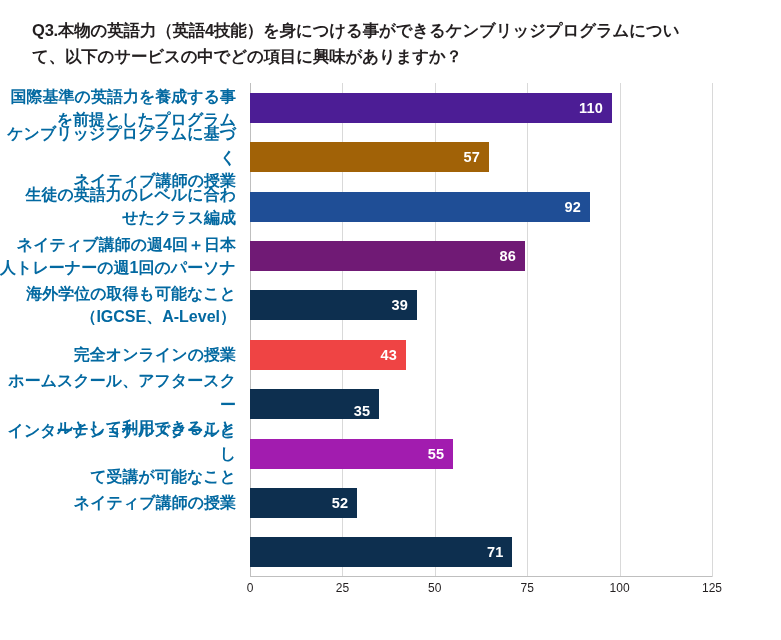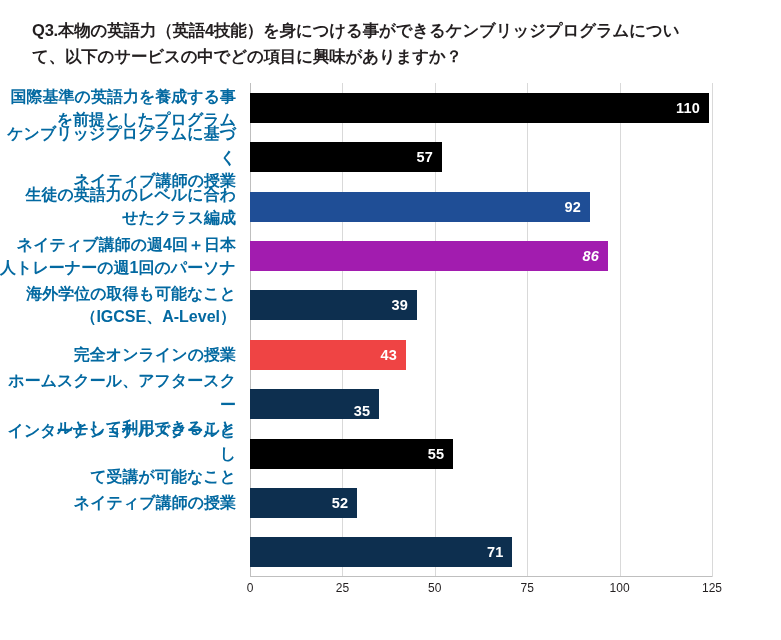--- a/index.html
+++ b/index.html
@@ -147,56 +147,56 @@
           <div class="gridline axis0" style="left: 0px;"></div>
           <div class="gridline" style="left: 92.4px;"></div>
           <div class="gridline" style="left: 184.8px;"></div>
           <div class="gridline" style="left: 277.2px;"></div>
           <div class="gridline" style="left: 369.6px;"></div>
           <div class="gridline" style="left: 462px;"></div>
         </div>
       <div class="baseline"></div>
       <div class="rows" id="rows">
           <div class="row" style="top: 9.7px; height: 30px;">
-            <div class="bar" style="width: 459px; background: #000000;">
+            <div class="bar" style="width: 362px; background: #4c1d95;">
               <span class="val">110</span>
             </div>
           </div>
           <div class="row" style="top: 59.1px; height: 30px;">
-            <div class="bar" style="width: 192px; background: #000000;">
+            <div class="bar" style="width: 239px; background: #a16207;">
               <span class="val">57</span>
             </div>
           </div>
           <div class="row" style="top: 108.5px; height: 30px;">
             <div class="bar" style="width: 340.032px; background: rgb(31, 78, 150);">
               <span class="val">92</span>
             </div>
           </div>
           <div class="row" style="top: 157.9px; height: 30px;">
-            <div class="bar" style="width: 358px; background: #a21caf; font-style: italic;">
+            <div class="bar" style="width: 275px; background: #701a75;">
               <span class="val">86</span>
             </div>
           </div>
           <div class="row" style="top: 207.3px; height: 30px;">
             <div class="bar" style="width: 167px; background: rgb(13, 47, 79);">
               <span class="val">39</span>
             </div>
           </div>
           <div class="row" style="top: 256.7px; height: 30px;">
             <div class="bar" style="width: 156px; background: #ef4444;">
               <span class="val">43</span>
             </div>
           </div>
           <div class="row" style="top: 306.1px; height: 30px;">
             <div class="bar" style="width: 129.36px; background: rgb(13, 47, 79); align-items: flex-end;">
               <span class="val">35</span>
             </div>
           </div>
           <div class="row" style="top: 355.5px; height: 30px;">
-            <div class="bar" style="width: 203.28px; background: #000000;">
+            <div class="bar" style="width: 203.28px; background: #a21caf;">
               <span class="val">55</span>
             </div>
           </div>
           <div class="row" style="top: 404.9px; height: 30px;">
             <div class="bar" style="width: 107.184px; background: rgb(13, 47, 79);">
               <span class="val">52</span>
             </div>
           </div>
           <div class="row" style="top: 454.3px; height: 30px;">
             <div class="bar" style="width: 262.416px; background: rgb(13, 47, 79);">

